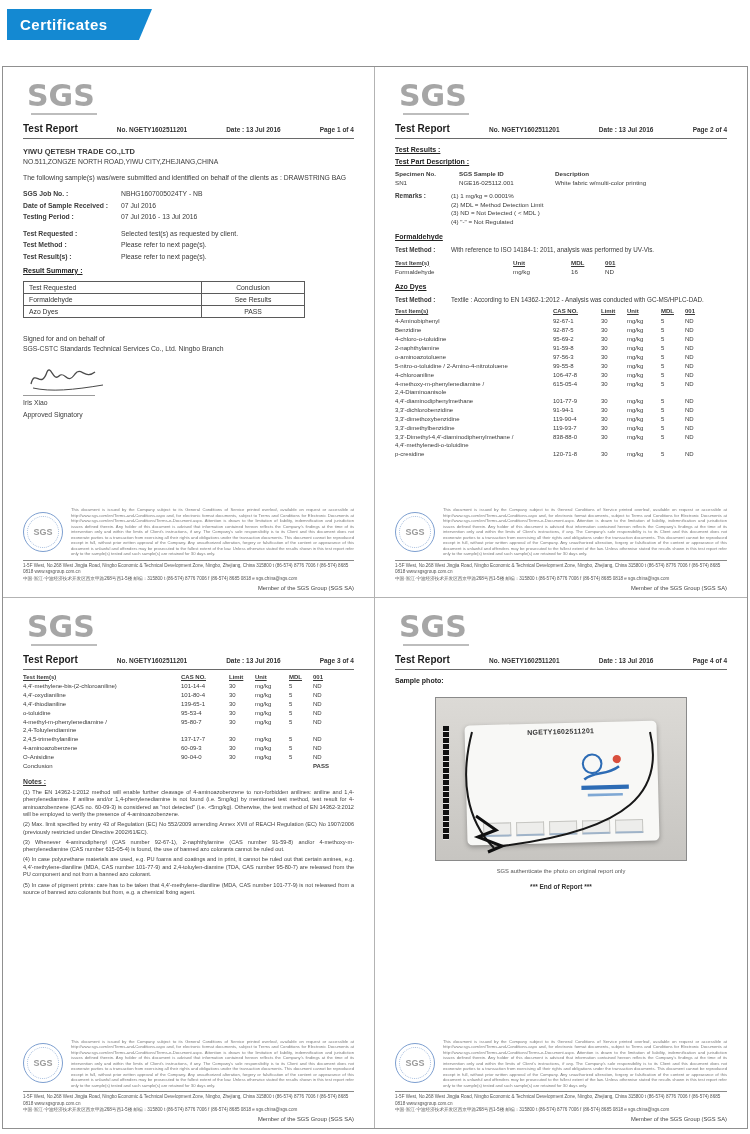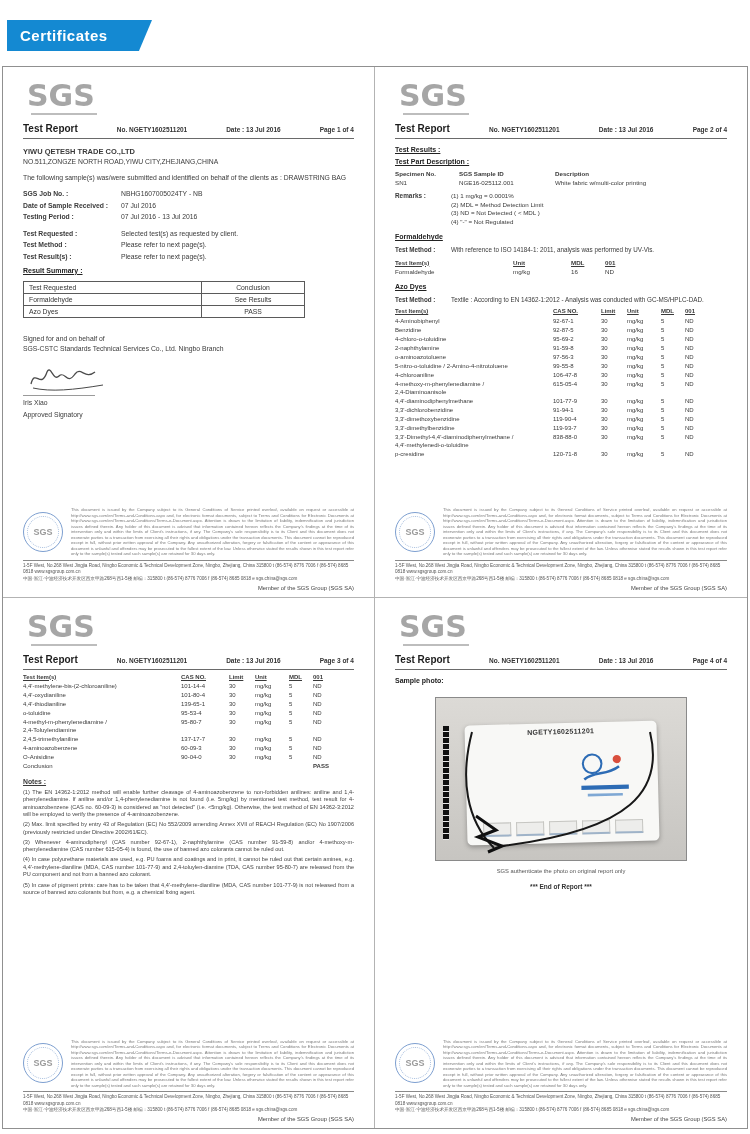--- a/index.html
+++ b/index.html
@@ -1,20 +1,20 @@
 <!DOCTYPE html>
 <html><head>
 <meta charset="utf-8">
 <style>
   html,body{margin:0;padding:0;}
   body{width:750px;height:1134px;position:relative;background:#ffffff;
        font-family:"Liberation Sans",sans-serif;color:#3a3a3a;overflow:hidden;}
 
   
-  .banner{position:absolute;top:20px;left:7px;width:132px;height:31px;background:#1489d2;
+  .banner{position:absolute;top:9px;left:7px;width:132px;height:31px;background:#1489d2;
           color:#fff;font-weight:bold;font-size:15px;line-height:31px;padding-left:13px;
           letter-spacing:.5px;clip-path:polygon(0 0,100% 0,91% 100%,0 100%);}
 
   
   .sheet{position:absolute;top:66px;left:2px;right:2px;bottom:5px;border:1px solid #909090;
          display:grid;grid-template-columns:1fr 1fr;grid-template-rows:1fr 1fr;background:#fff;}
   .page{position:relative;display:flex;flex-direction:column;padding:12px 20px 6px;overflow:hidden;}
   .b-r{border-right:1px solid #b3b3b3;}
   .b-b{border-bottom:1px solid #b3b3b3;}
 

